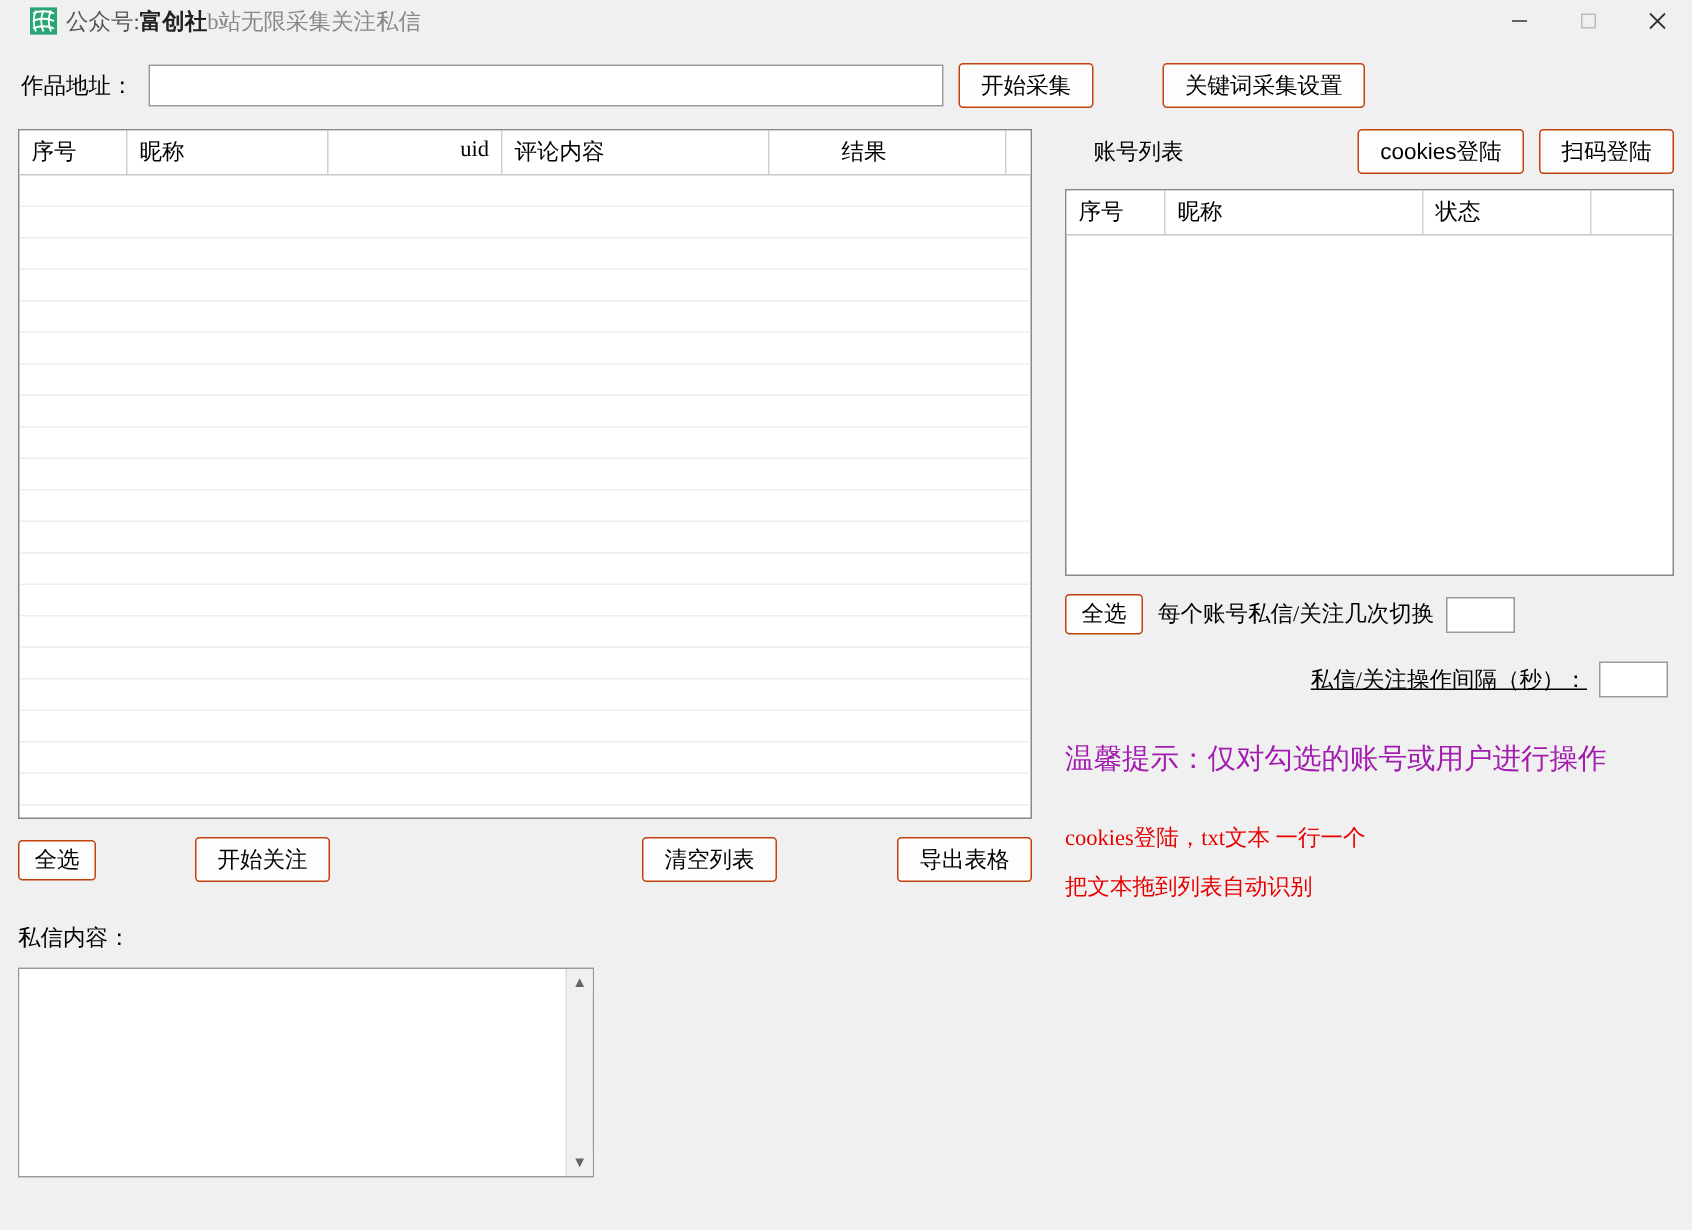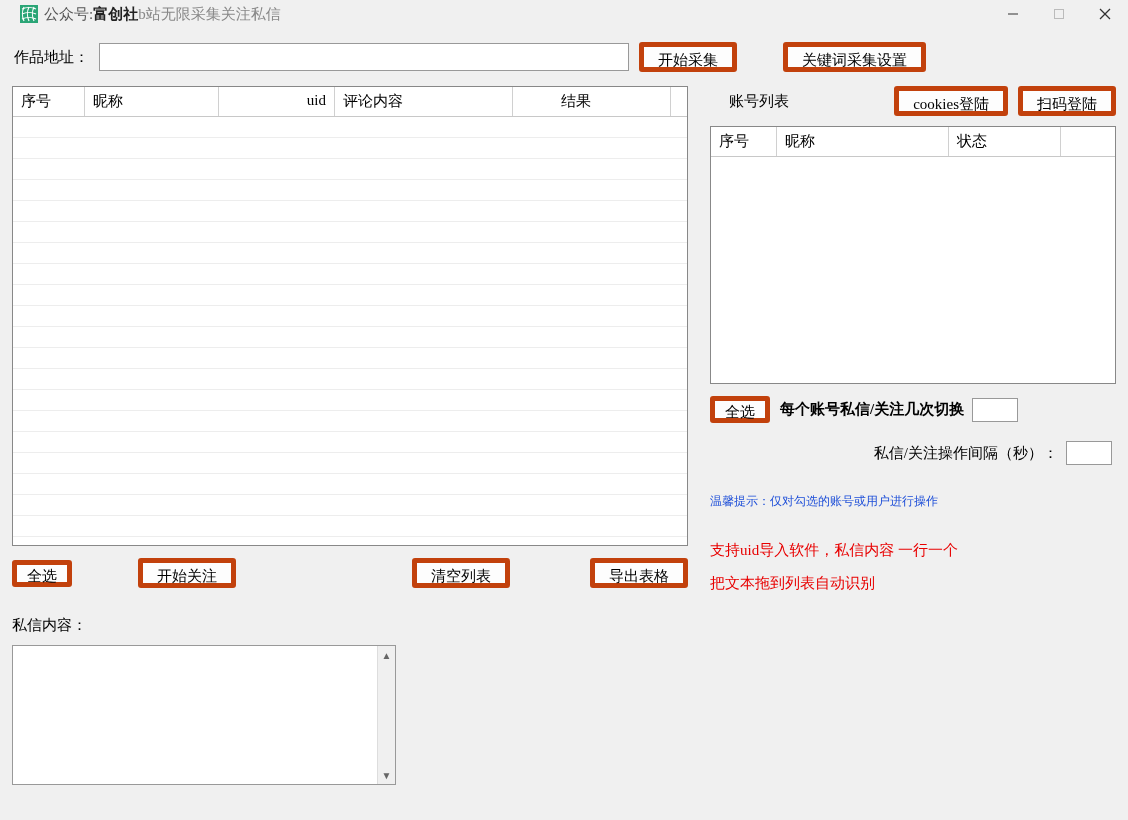--- a/index.html
+++ b/index.html
@@ -59,24 +59,24 @@
     flex: 1;
     height: 28px;
     border: 1px solid #999;
     background: #fff;
     padding: 2px 6px;
     font-family: inherit;
     font-size: 14px;
     max-width: 530px;
   }
   .btn {
-    font-family: Liberation Serif, serif;
+    font-family: Liberation Sans, sans-serif;
     font-size: 15px;
     background: #fdfdfd;
-    border: 5px solid #c2410c;
+    border: 1px solid #c2410c;
     border-radius: 3px;
     padding: 4px 14px;
     height: 30px;
     cursor: default;
     white-space: nowrap;
   }
   .btn.small { height: 27px; padding: 2px 10px; }
 
   
   .main {
@@ -178,43 +178,44 @@
   .acct-header-row .acct-title { margin-left: 19px; margin-right:auto; }
 
   .listview.acct-list { height: 258px; width: 100%; }
 
   .acct-ctrl-row {
     display:flex;
     align-items:center;
     margin-top: 12px;
     gap: 8px;
   }
-  .acct-ctrl-row .lbl { margin-left: 2px; font-weight: bold; }
+  .acct-ctrl-row .lbl { margin-left: 2px; }
   .num-input {
     width: 46px;
     height: 24px;
     border:1px solid #999;
     background:#fff;
     font-family:inherit;
     font-size:14px;
     padding:2px 4px;
   }
   .acct-ctrl-row2 {
     display:flex;
     align-items:center;
     justify-content:flex-end;
     margin-top: 18px;
     gap:8px;
     padding-right: 4px;
+    text-decoration: underline;
   }
 
   .hint-blue {
     margin-top: 28px;
-    color: #1d4ed8;
-    font-size:12px;
+    color: #a21caf;
+    font-size:19px;
   }
   .hint-red {
     margin-top: 24px;
     color: #e80000;
     font-size:15px;
     line-height: 2.2;
   }
 
   
   .lc-0{width:72px;} .lc-1{width:134px;} .lc-2{width:116px;text-align:right;} .lc-3{width:178px;} .lc-4{width:118px;margin-left:40px;} .lc-5{flex:1;border-right:none;}
@@ -350,19 +351,19 @@
       </div>
 
       <div class="acct-ctrl-row2">
         <span>私信/关注操作间隔（秒）：</span>
         <input class="num-input" type="text" value="" style="">
       </div>
 
       <div class="hint-blue">温馨提示：仅对勾选的账号或用户进行操作</div>
 
       <div class="hint-red">
-        <div>支持uid导入软件，私信内容 一行一个</div>
+        <div>cookies登陆，txt文本 一行一个</div>
         <div>把文本拖到列表自动识别</div>
       </div>
     </div>
   </div>
 
 </div>
 
 </body></html>

